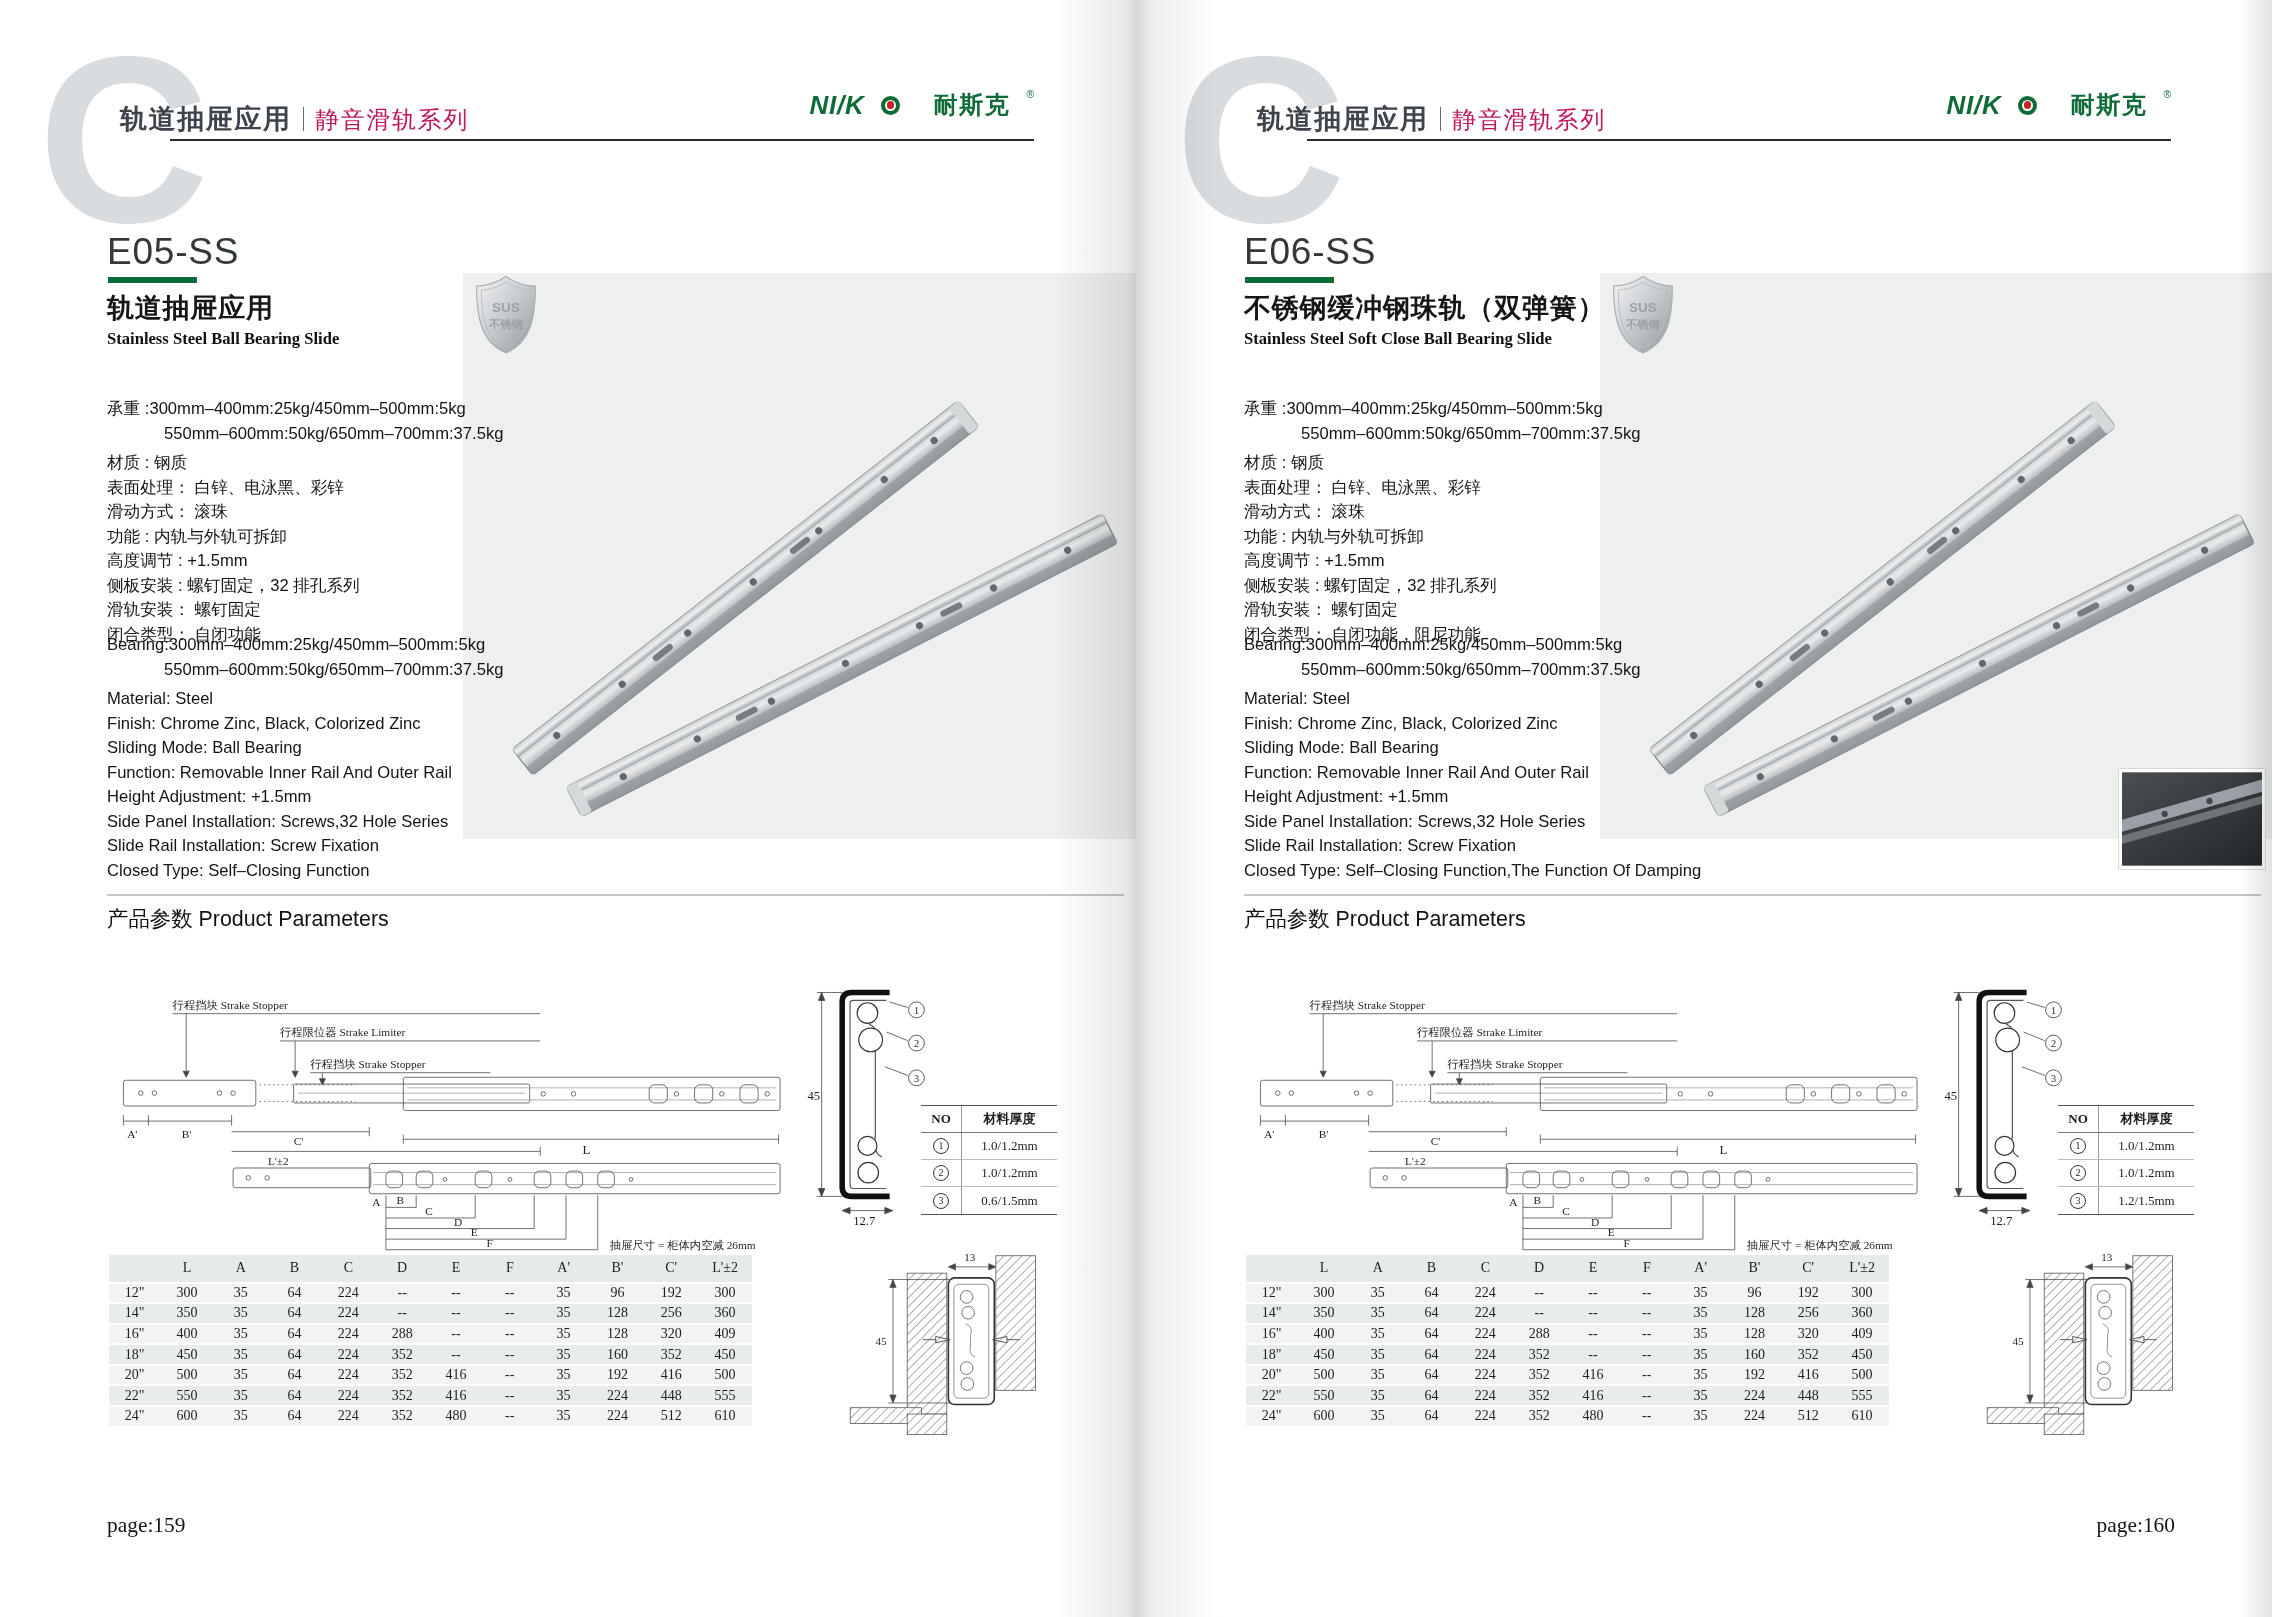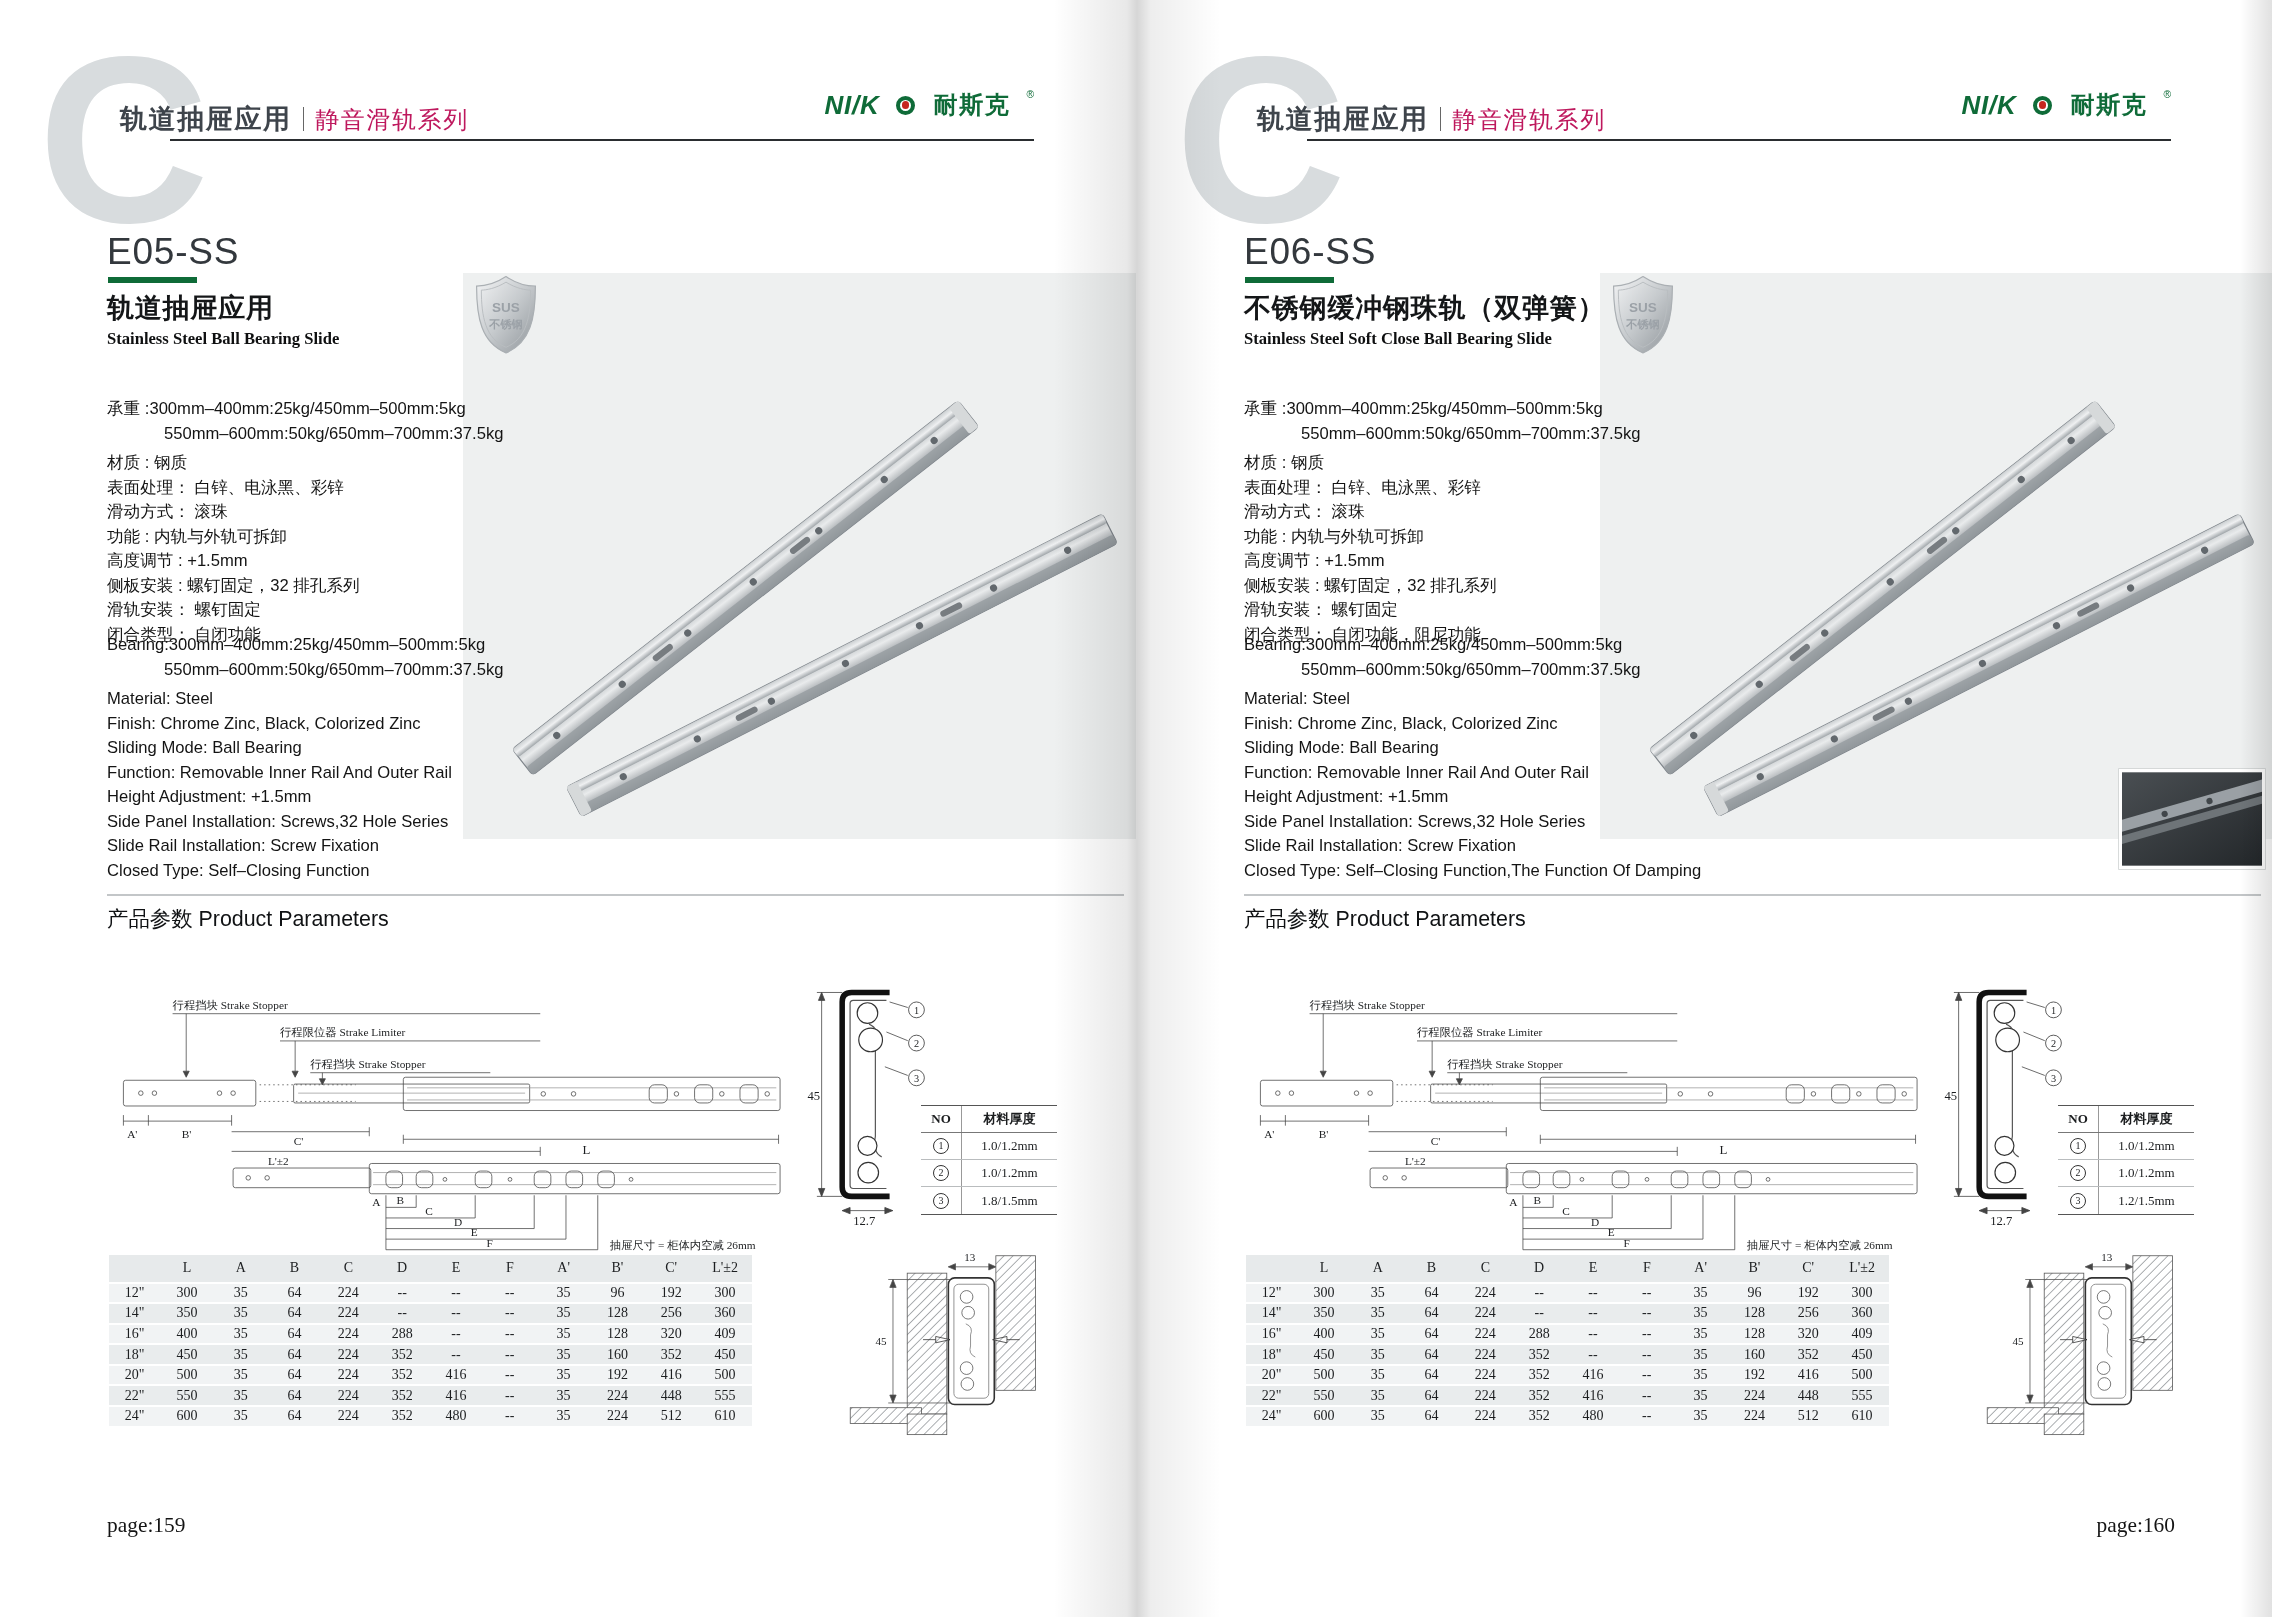--- a/index.html
+++ b/index.html
@@ -18,21 +18,21 @@
     color:var(--watermark);font-family:"Liberation Sans",sans-serif;z-index:0}
   .hdr{position:absolute;left:120px;top:101px;z-index:1;white-space:nowrap}
   .hdr-bold{font-size:27px;font-weight:700;color:#3e444b;letter-spacing:1.6px}
   .hdr-sep{display:inline-block;width:1.6px;height:24px;background:#666;margin:0 11px;vertical-align:-3.2px}
   .hdr-light{font-size:24px;font-weight:400;color:#be185d;letter-spacing:1.6px}
   .hdr-rule{position:absolute;left:170px;top:139px;width:864px;height:1.6px;background:#2a2d30;z-index:1}
   .logo{position:absolute;top:89px;right:103px;display:flex;align-items:center;gap:16px;z-index:2}
   .logo-txt{font-size:26px;font-weight:800;color:var(--green);letter-spacing:0.8px;font-style:italic}
   .logo-o{position:relative;width:19px;height:19px;border:4px solid var(--green);border-radius:50%;display:inline-block}
   .logo-dot{position:absolute;left:50%;top:50%;width:7.1px;height:7.1px;margin:-3.6px 0 0 -3.6px;border-radius:50%;background:var(--red)}
-  .logo-cn{font-size:24px;font-weight:800;color:var(--green);margin-left:3px;letter-spacing:1.6px}
+  .logo-cn{font-size:24px;font-weight:800;color:var(--green);margin-left:18px;letter-spacing:1.6px}
   .logo-reg{font-size:10.3px;color:var(--green);align-self:flex-start}
 
   
   .model{position:absolute;left:107px;top:231px;font-size:37px;color:#33383d;letter-spacing:0.8px}
   .model-rule{position:absolute;left:108px;top:277px;width:89px;height:5.5px;background:var(--green)}
   .name-cn{position:absolute;left:107px;top:290px;font-size:27px;color:#141618;font-weight:600;letter-spacing:0.8px}
   .name-en{position:absolute;left:107px;top:329px;font-size:16.6px;font-weight:600;color:#0e0f10;
     font-family:"Liberation Serif","DejaVu Serif",serif}
 
   
@@ -356,21 +356,21 @@
         <div class="t-row t-odd">
           <div class="t-cell">
             <span class="circ">2</span>
           </div>
           <div class="t-cell">1.0/1.2mm</div>
         </div>
         <div class="t-row t-even">
           <div class="t-cell">
             <span class="circ">3</span>
           </div>
-          <div class="t-cell">1.8/1.5mm</div>
+          <div class="t-cell">0.6/1.5mm</div>
         </div>
       </div>
 
     <div class="params-table">
         <div class="t-row t-head">
           <div class="t-cell"></div>
           <div class="t-cell">L</div>
           <div class="t-cell">A</div>
           <div class="t-cell">B</div>
           <div class="t-cell">C</div>

